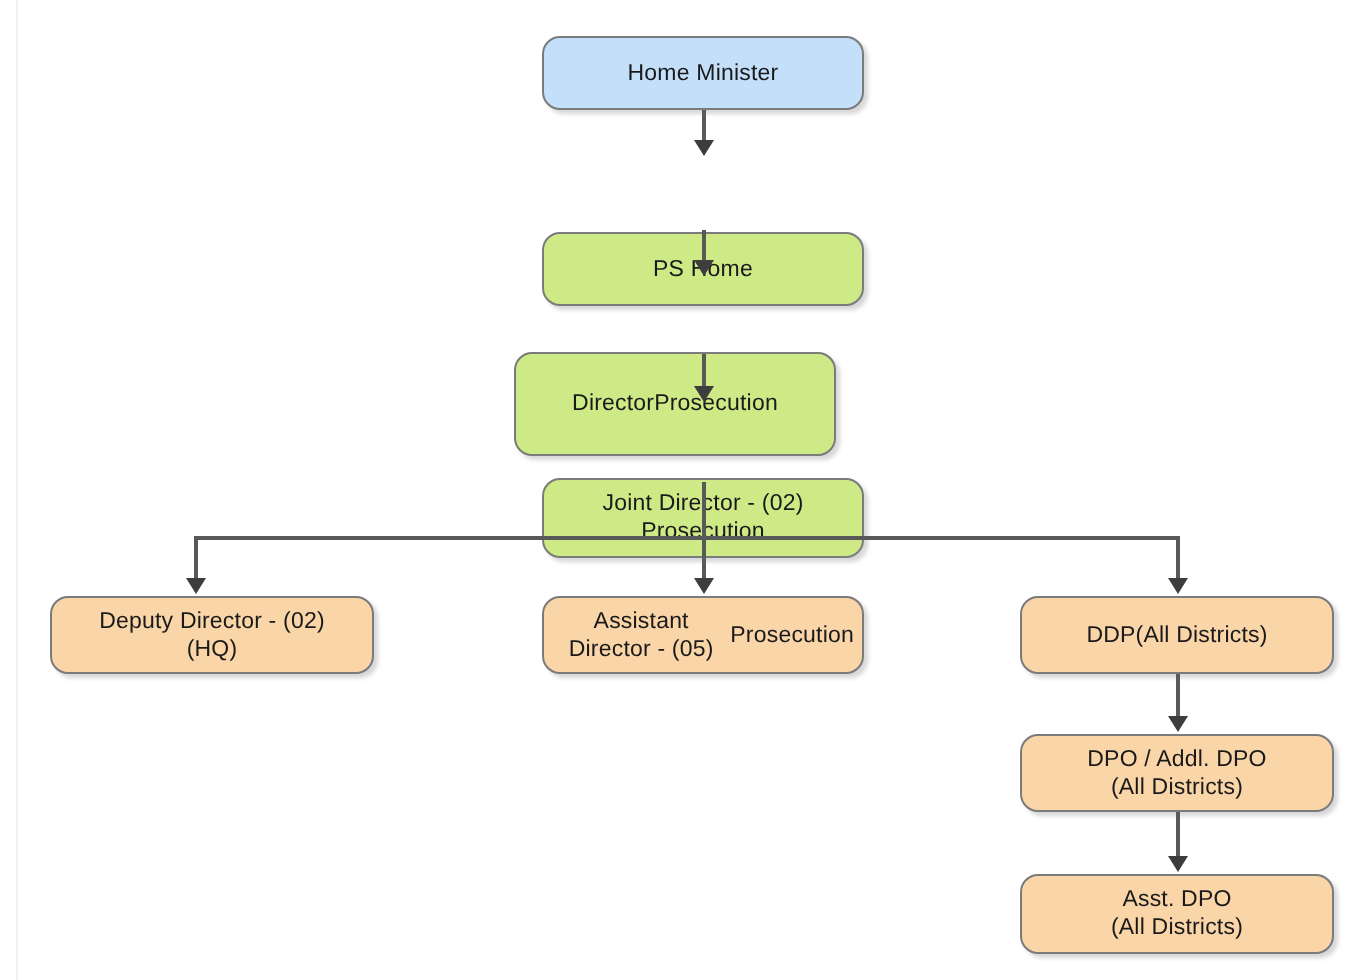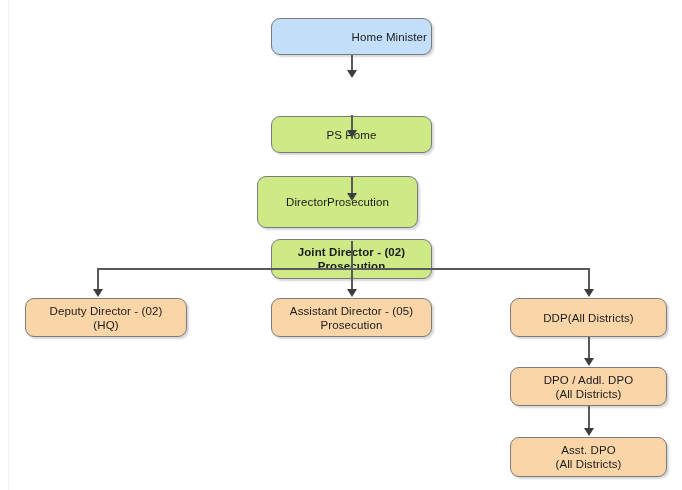--- a/index.html
+++ b/index.html
@@ -63,44 +63,44 @@
     border-top: 8px solid #3d3d3d;
   }
 </style>
 </head>
 <body>
 
 <div id="canvas">
 
   <div class="page-edge"></div>
 
-  <div class="node blue" style="left:271px; top:18px; width:161px; height:37px;justify-content:flex-end;">
+  <div class="node blue" style="left:271px; top:18px; width:161px; height:37px;">
     <span>Home Minister</span>
   </div>
 
   <div class="node green" style="left:271px; top:78px; width:161px; height:37px;">
     <span>PS Home</span>
   </div>
 
   <div class="node green" style="left:257px; top:138px; width:161px; height:52px; flex-direction:row;">
     <span>Director</span>
     <span>Prosecution</span>
   </div>
 
-  <div class="node green" style="left:271px; top:201px; width:161px; height:40px; flex-direction:column;font-weight:bold;">
+  <div class="node green" style="left:271px; top:201px; width:161px; height:40px; flex-direction:column;">
     <span>Joint Director - (02)</span>
     <span>Prosecution</span>
   </div>
 
   <div class="node orange" style="left:25px; top:298px; width:162px; height:39px; flex-direction:column;">
     <span>Deputy Director - (02)</span>
     <span>(HQ)</span>
   </div>
 
-  <div class="node orange" style="left:271px; top:298px; width:161px; height:39px; flex-direction:column;">
+  <div class="node orange" style="left:271px; top:298px; width:161px; height:39px; flex-direction:row;">
     <span>Assistant Director - (05)</span>
     <span>Prosecution</span>
   </div>
 
   <div class="node orange" style="left:510px; top:298px; width:157px; height:39px; ">
     <span>DDP</span>
     <span>(All Districts)</span>
   </div>
 
   <div class="node orange" style="left:510px; top:367px; width:157px; height:39px; flex-direction:column;">

